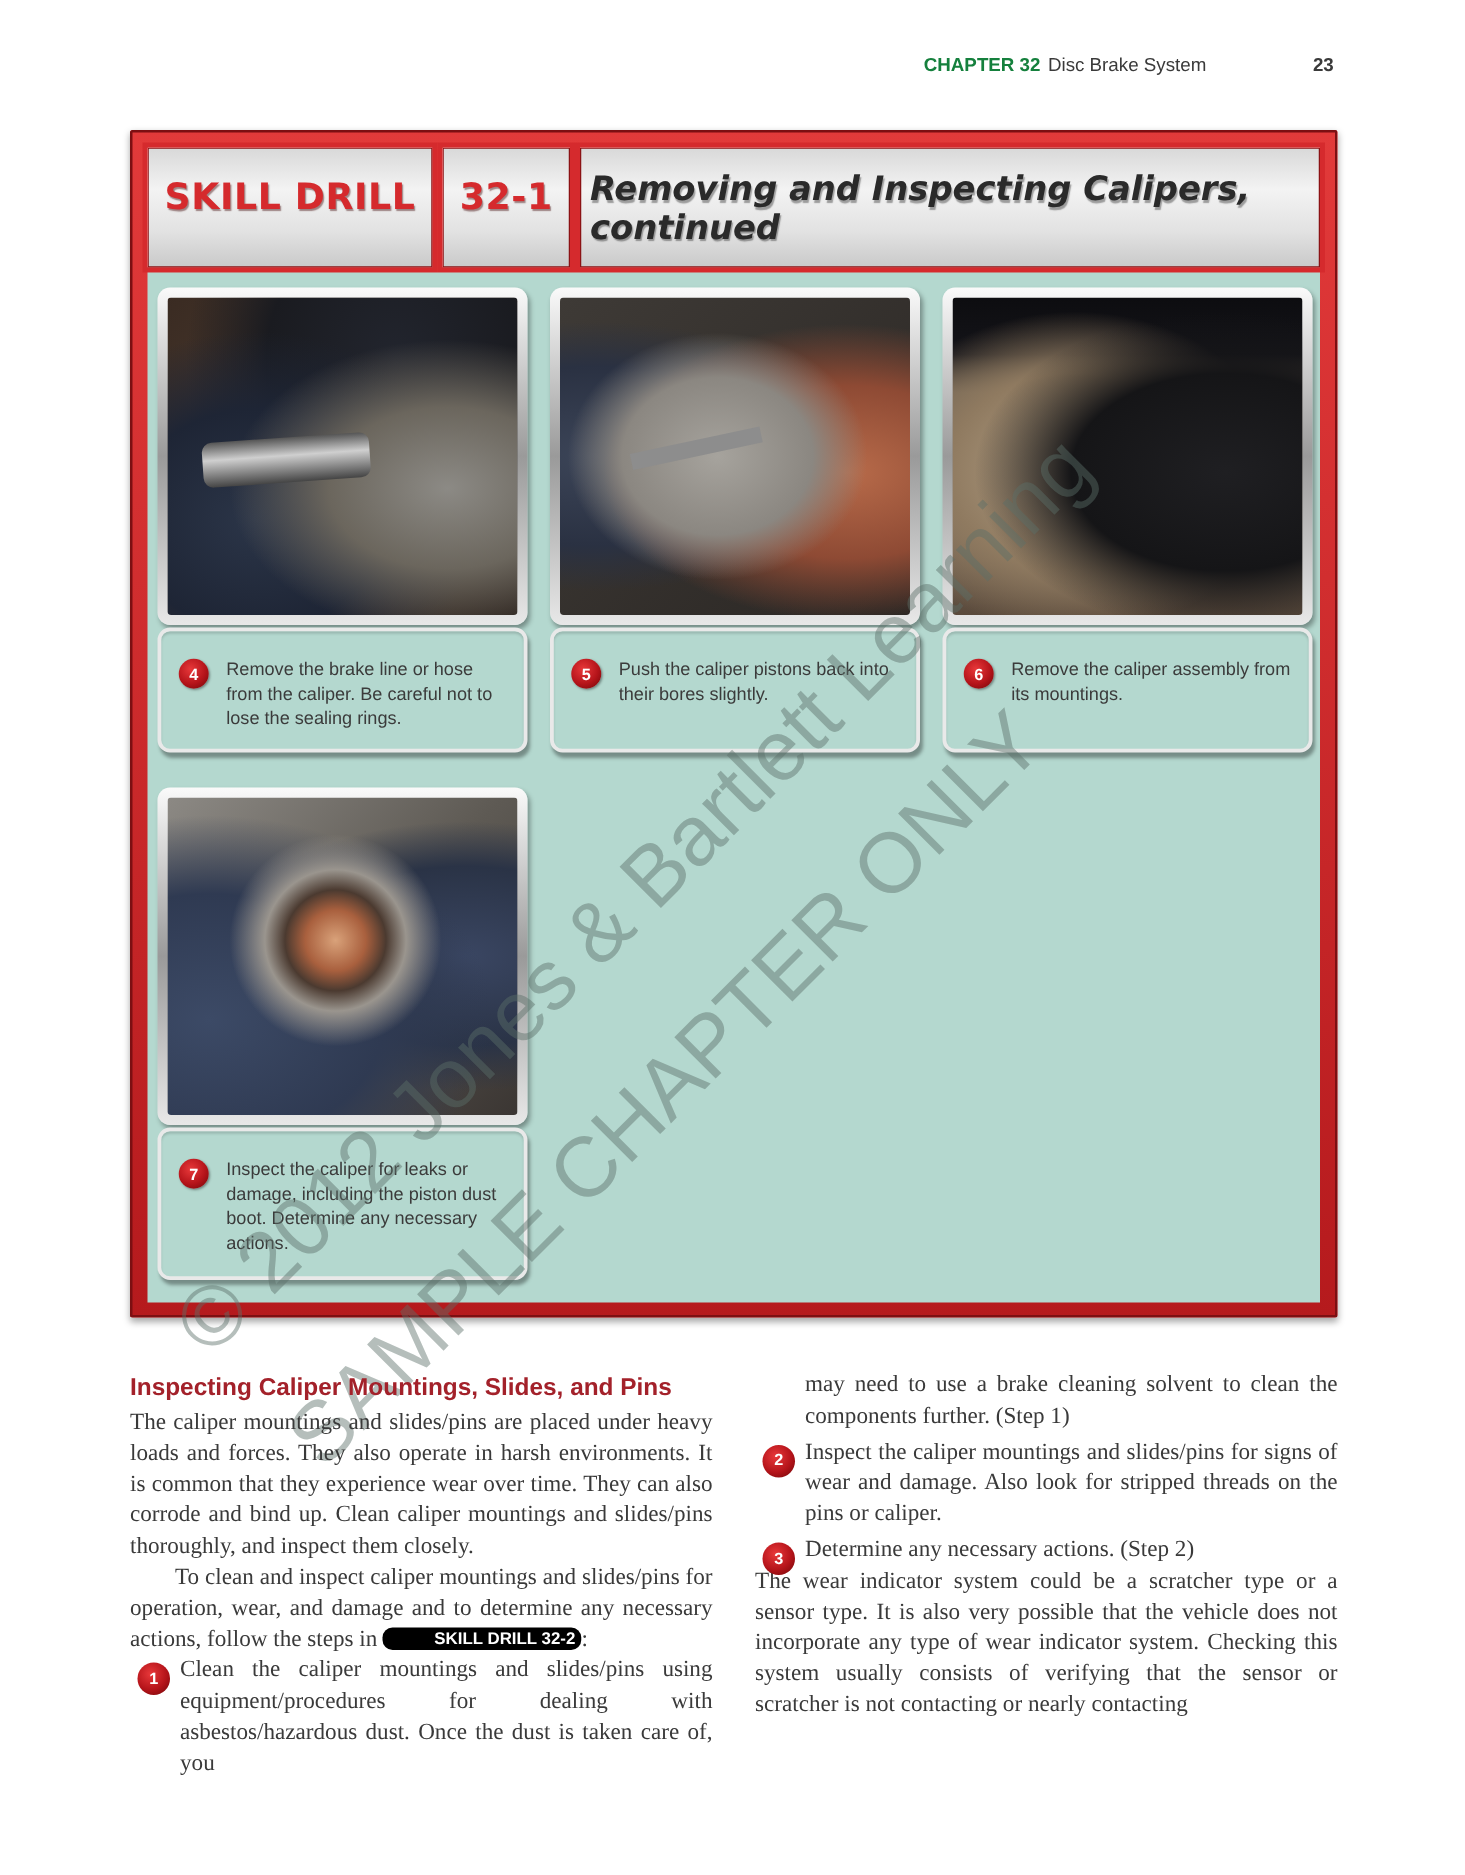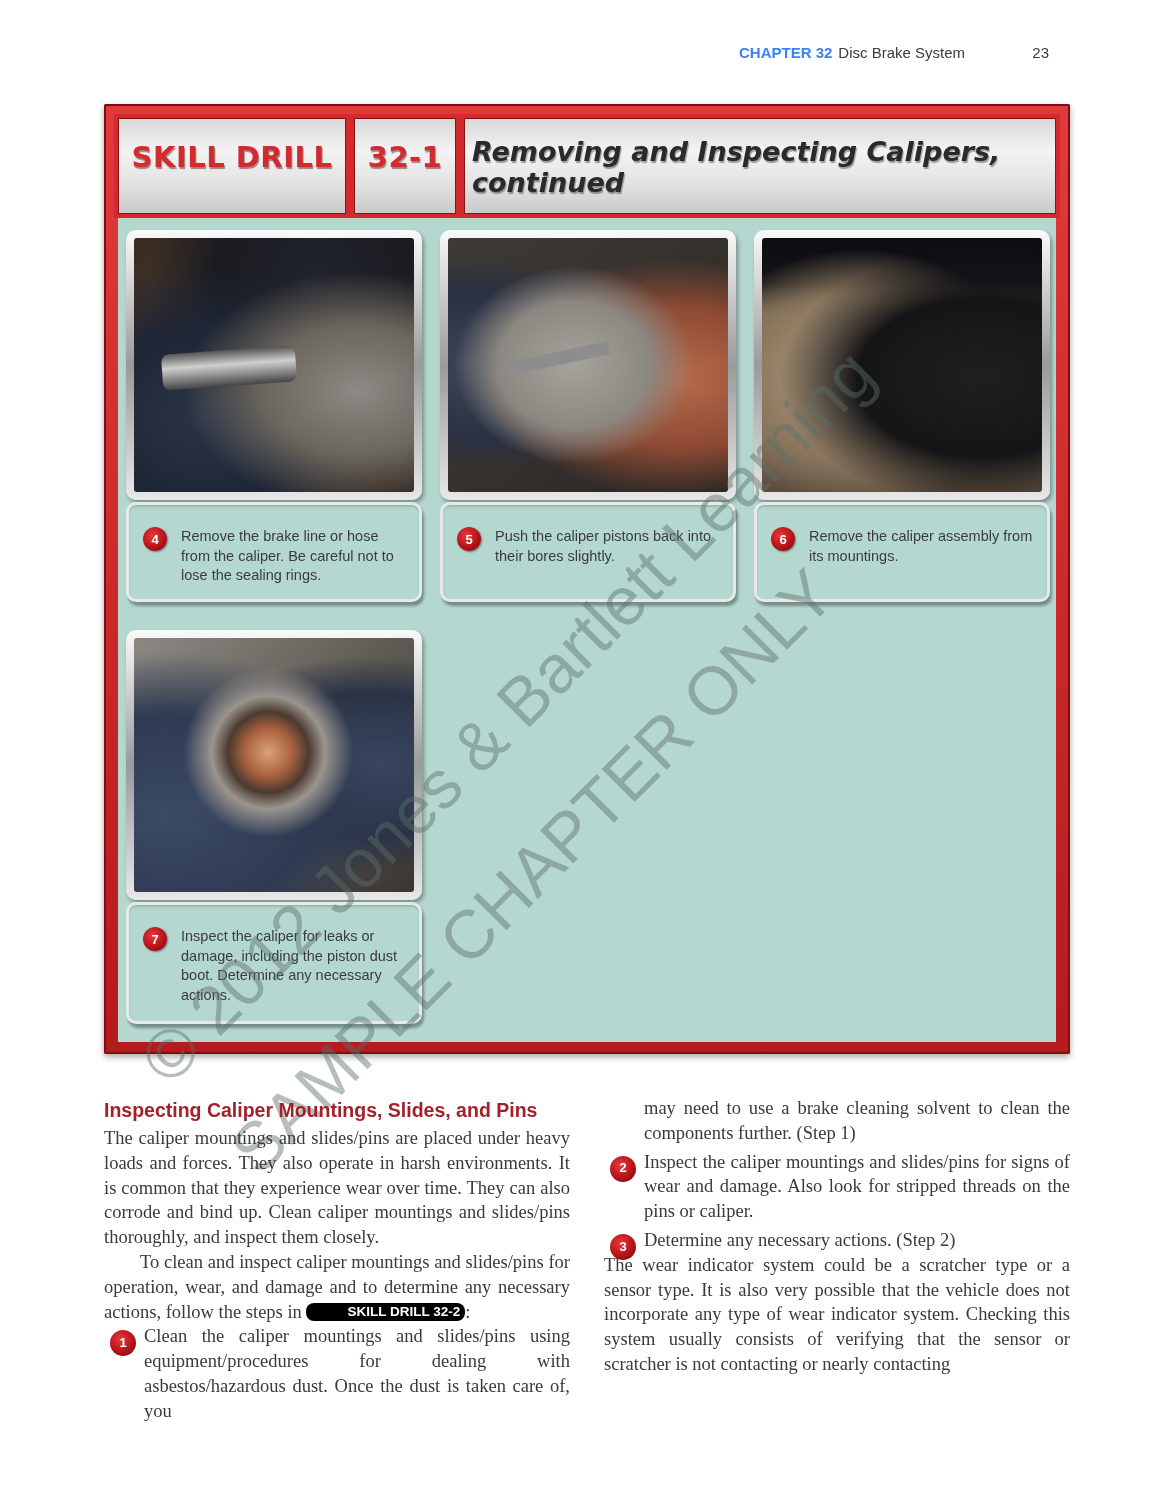--- a/index.html
+++ b/index.html
@@ -1,23 +1,23 @@
 <!DOCTYPE html>
 <html><head>
 <meta charset="utf-8">
 <style>
   * { box-sizing: border-box; margin: 0; padding: 0; }
   html, body { width: 1172px; height: 1500px; background: #ffffff; overflow: hidden; }
   body { position: relative; font-family: "Liberation Sans", sans-serif; color: #3a3a3a; }
 
   
   .running-head { position: absolute; top: 44px; left: 739px; width: 330px; height: 24px; display: flex; align-items: baseline; font-size: 15px; }
-  .rh-chapter { color: #3b82f6; font-weight: bold; margin-right: 6px; }
+  .rh-chapter { color: #15803d; font-weight: bold; margin-right: 6px; }
   .rh-title { color: #3a3a3a; }
-  .rh-page { position: absolute; right: 20px; color: #3a3a3a; }
+  .rh-page { position: absolute; right: 2px; color: #3a3a3a; font-weight: bold; }
 
   
   .drill { position: absolute; left: 104px; top: 104px; width: 966px; height: 950px;
     background: linear-gradient(#e23a3a, #b51a1d); border-radius: 2px;
     box-shadow: 0 3px 6px rgba(0,0,0,0.35), inset 0 0 0 2px #7c0f12; }
   .drill-head { position: absolute; left: 10px; top: 10px; right: 10px; height: 104px; display: flex; gap: 0; }
   .dh-cell { height: 100%; background: linear-gradient(180deg, #d8d8d8 0%, #f3f3f3 35%, #e2e2e2 70%, #c9c9c9 100%);
     border: 4px solid #d52a2d; box-shadow: inset 0 0 0 1px #8b1214; display: flex; align-items: flex-start; padding-top: 22px; }
   .dh-label { width: 236px; justify-content: center; }
   .dh-num { width: 110px; justify-content: center; text-align: center; }

